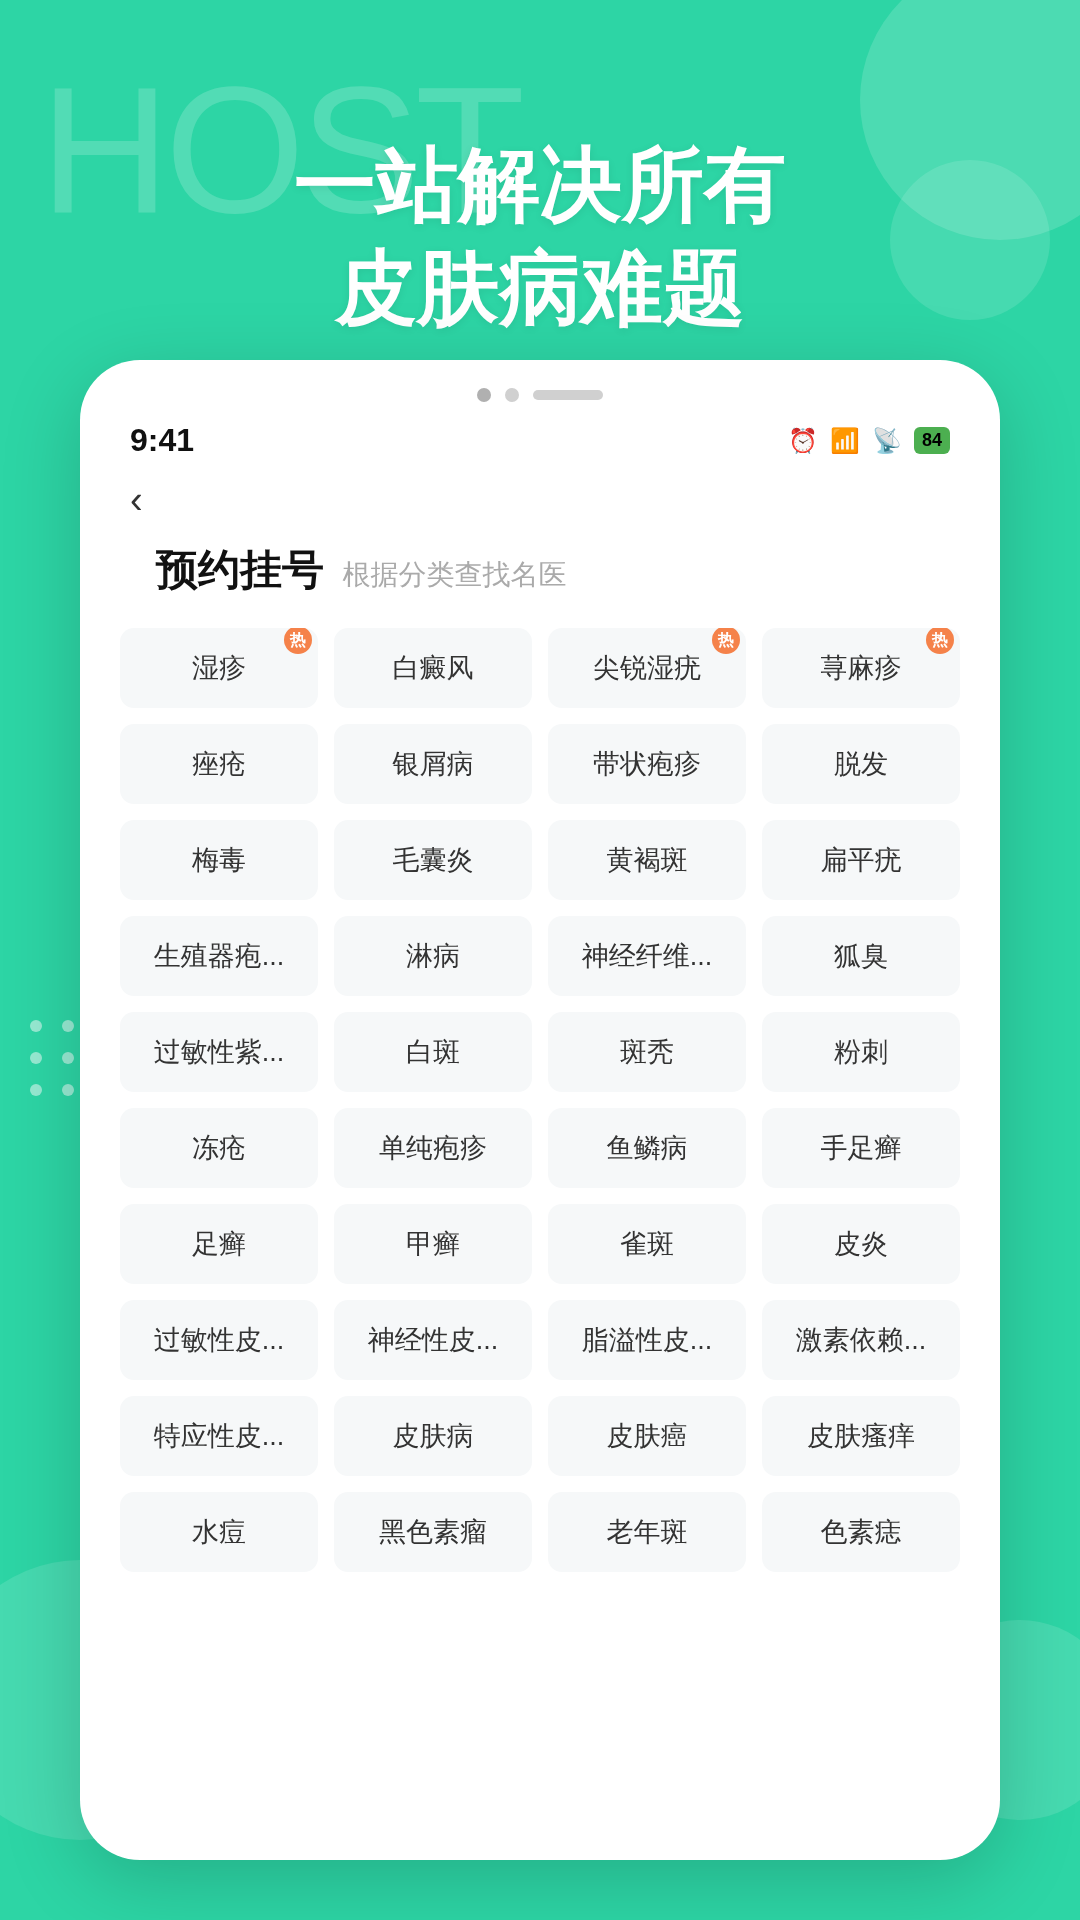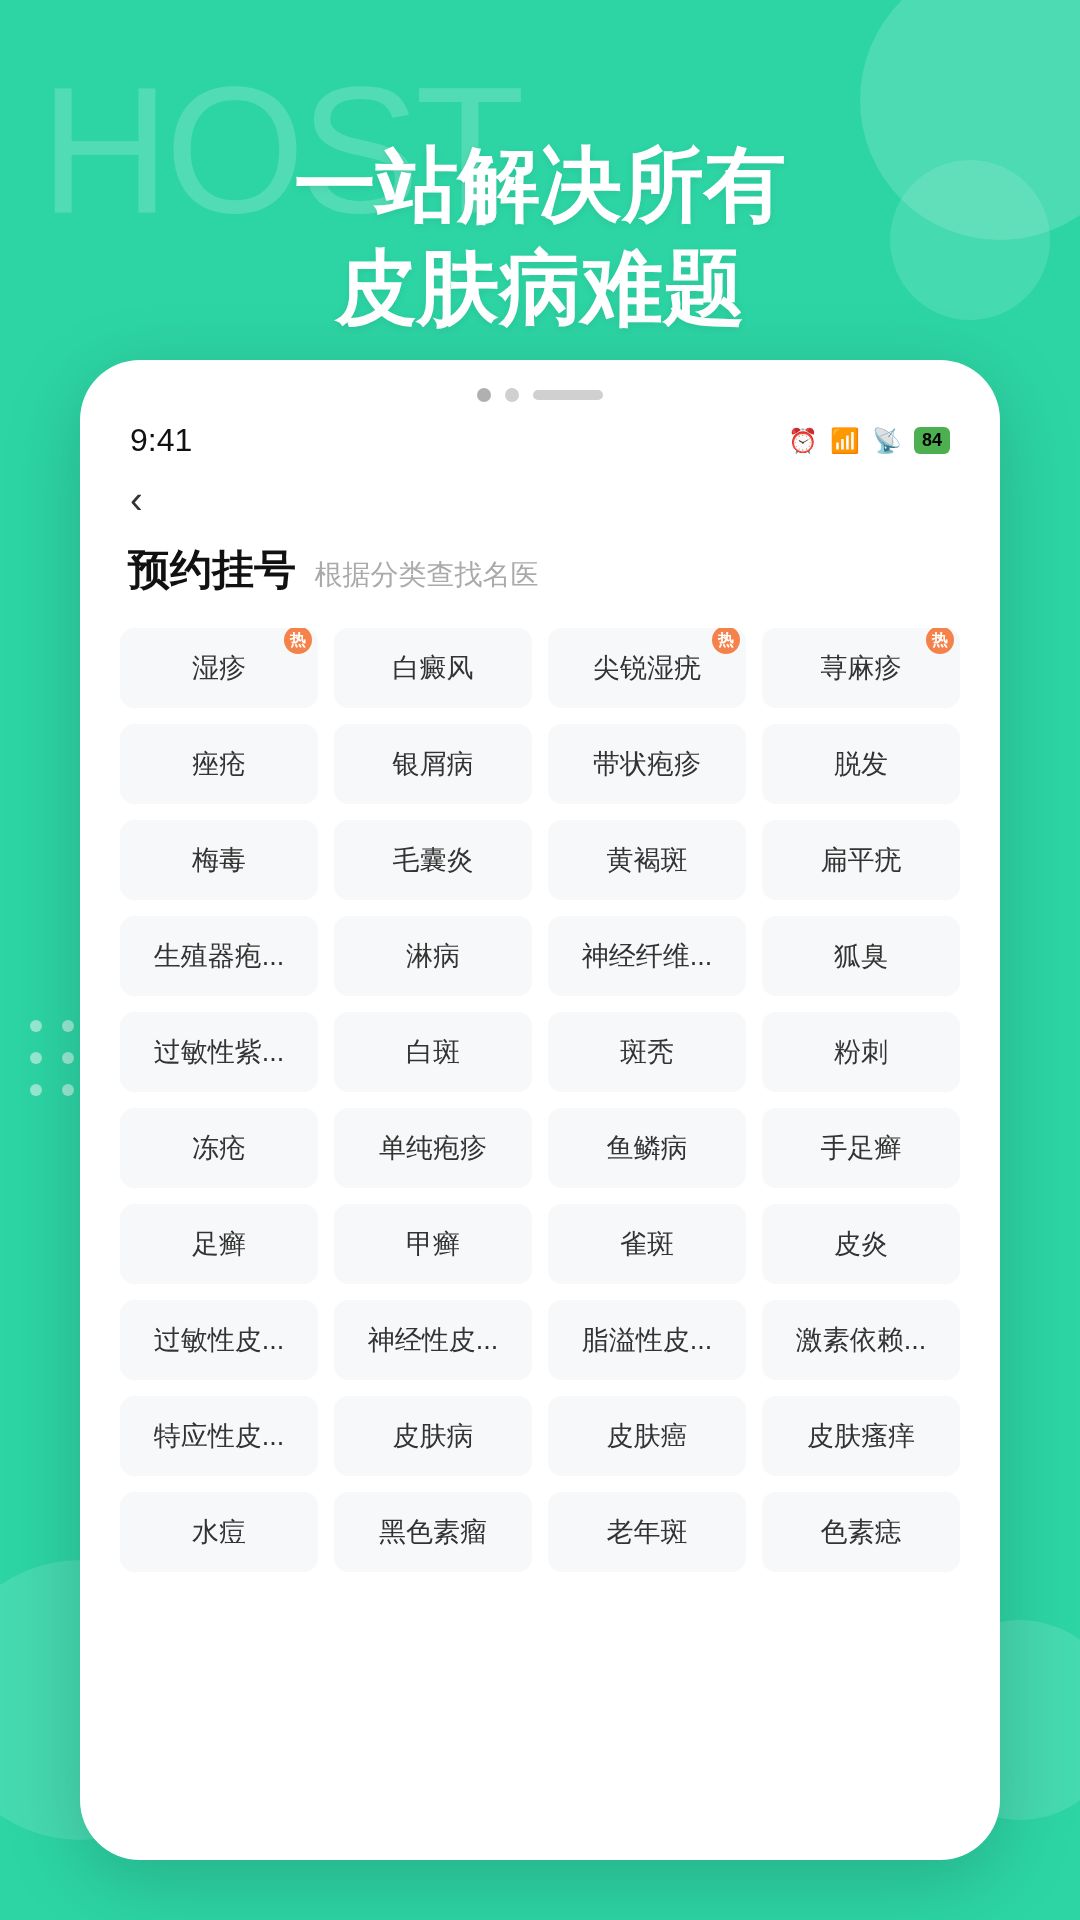--- a/index.html
+++ b/index.html
@@ -147,21 +147,21 @@
 
     
     .status-bar {
       display: flex;
       align-items: center;
       justify-content: space-between;
       padding: 10px 50px 5px 50px;
     }
     .status-time {
       font-size: 32px;
-      font-weight: 400;
+      font-weight: 700;
       color: #111;
     }
     .status-icons {
       display: flex;
       align-items: center;
       gap: 12px;
     }
     .status-icon {
       font-size: 24px;
       color: #111;
@@ -178,21 +178,21 @@
     
     .back-btn {
       padding: 15px 50px;
       font-size: 38px;
       color: #333;
       cursor: pointer;
     }
 
     
     .page-header {
-      padding: 5px 50px 20px 48px;
+      padding: 5px 50px 20px 76px;
     }
     .page-header-title {
       font-size: 42px;
       font-weight: 700;
       color: #111;
       display: inline;
     }
     .page-header-subtitle {
       font-size: 28px;
       color: #aaa;

